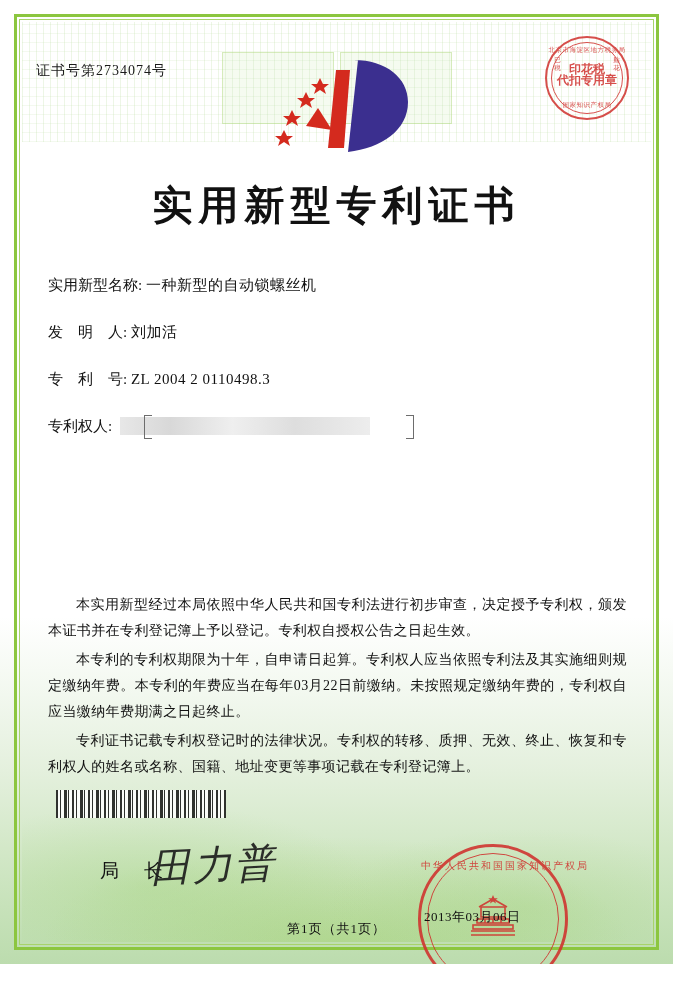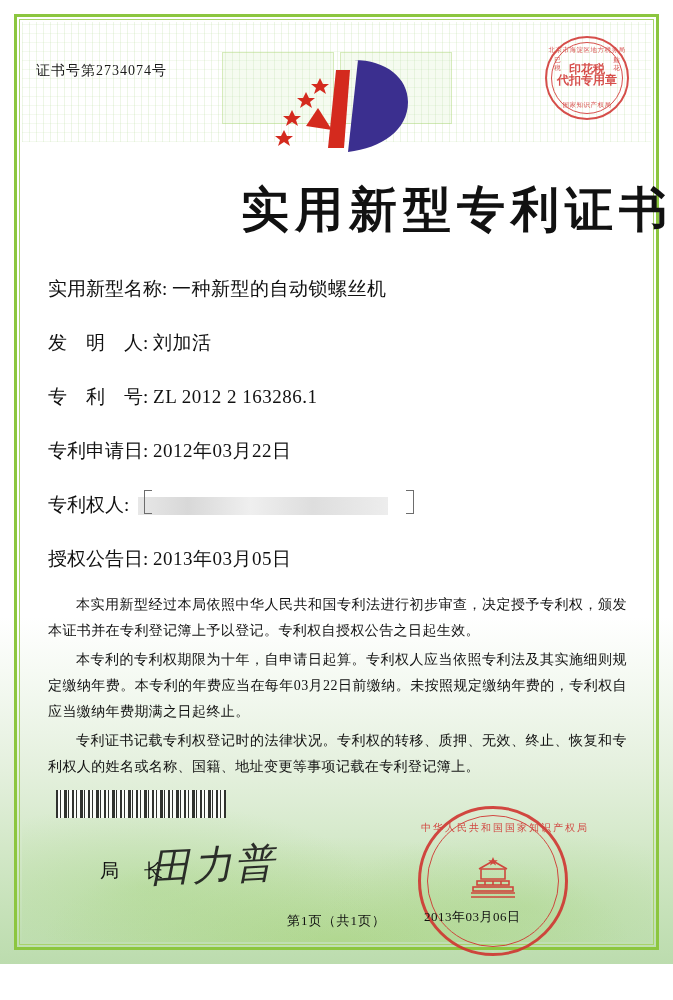--- a/index.html
+++ b/index.html
@@ -147,38 +147,38 @@
     top: 52px;
     width: 160px;
     height: 110px;
   }
 
   
   .doc-title {
     position: absolute;
     left: 0; right: 0;
     top: 178px;
-    text-align: right;
+    text-align: center;
     font-family: "DejaVu Serif", "Liberation Serif", serif;
-    font-size: 48px;
+    font-size: 40px;
     font-weight: bold;
     letter-spacing: 6px;
     color: #111111;
   }
 
   
   .fields {
     position: absolute;
     left: 48px;
     right: 48px;
     top: 276px;
   }
   .field-row {
     position: relative;
-    font-size: 19px;
+    font-size: 15px;
     color: #111111;
     margin-bottom: 28px;
     white-space: nowrap;
   }
   .field-label {
     display: inline-block;
   }
   .field-value {
     display: inline-block;
     letter-spacing: 0.5px;
@@ -271,21 +271,21 @@
     font-style: italic;
     letter-spacing: 2px;
     transform: rotate(-3deg);
     opacity: 0.9;
   }
 
   
   .seal {
     position: absolute;
     left: 418px;
-    top: 806px;
+    top: 844px;
     width: 150px;
     height: 150px;
     border: 3px solid #d0312d;
     border-radius: 50%;
     color: #d0312d;
     box-sizing: border-box;
     opacity: 0.88;
   }
   .seal .seal-inner-ring {
     position: absolute;
@@ -316,21 +316,21 @@
     top: 908px;
     font-size: 13px;
     color: #111;
     letter-spacing: 0.5px;
   }
 
   
   .footer {
     position: absolute;
     left: 0; right: 0;
-    bottom: 34px;
+    bottom: 26px;
     text-align: center;
     font-size: 13px;
     color: #111;
     letter-spacing: 1px;
   }
 </style>
 </head>
 <body>
 
 <div class="page">
@@ -379,38 +379,30 @@
       <span class="field-value">一种新型的自动锁螺丝机</span>
     </div>
 
     <div class="field-row">
       <span class="field-label">发　明　人:</span>
       <span class="field-value">刘加活</span>
     </div>
 
     <div class="field-row">
       <span class="field-label">专　利　号:</span>
-      <span class="field-value">ZL 2012 2 163286.1</span>
+      <span class="field-value">ZL 2004 2 0110498.3</span>
     </div>
 
-    <div class="field-row">
-      <span class="field-label">专利申请日:</span>
-      <span class="field-value">2012年03月22日</span>
-    </div>
 
     <div class="field-row">
       <span class="field-label">专利权人:</span>
       <span class="redacted"></span>
       <span class="redacted-brackets"></span>
     </div>
 
-    <div class="field-row">
-      <span class="field-label">授权公告日:</span>
-      <span class="field-value">2013年03月05日</span>
-    </div>
 
   </div>
 
   <div class="body-text">
     <p>本实用新型经过本局依照中华人民共和国专利法进行初步审查，决定授予专利权，颁发本证书并在专利登记簿上予以登记。专利权自授权公告之日起生效。</p>
     <p>本专利的专利权期限为十年，自申请日起算。专利权人应当依照专利法及其实施细则规定缴纳年费。本专利的年费应当在每年03月22日前缴纳。未按照规定缴纳年费的，专利权自应当缴纳年费期满之日起终止。</p>
     <p>专利证书记载专利权登记时的法律状况。专利权的转移、质押、无效、终止、恢复和专利权人的姓名或名称、国籍、地址变更等事项记载在专利登记簿上。</p>
   </div>
 
   <div class="barcode"></div>

